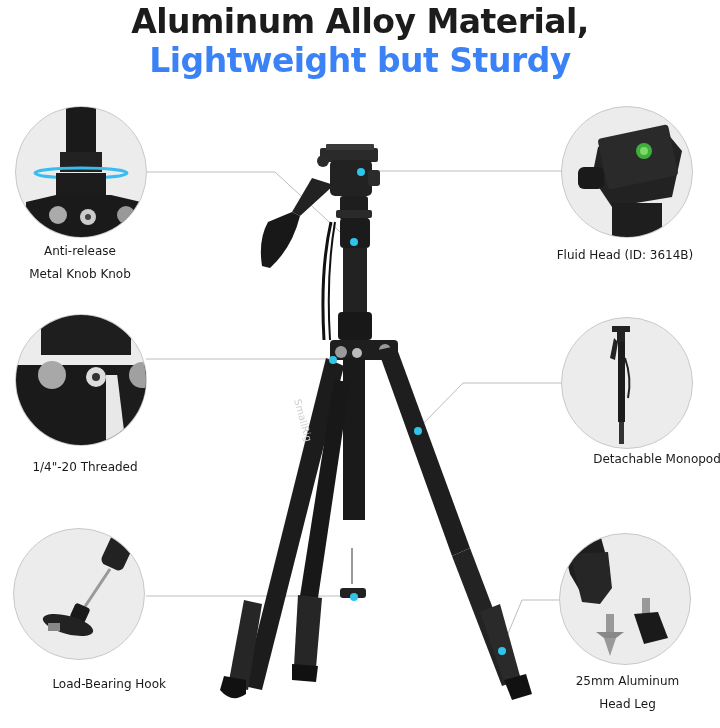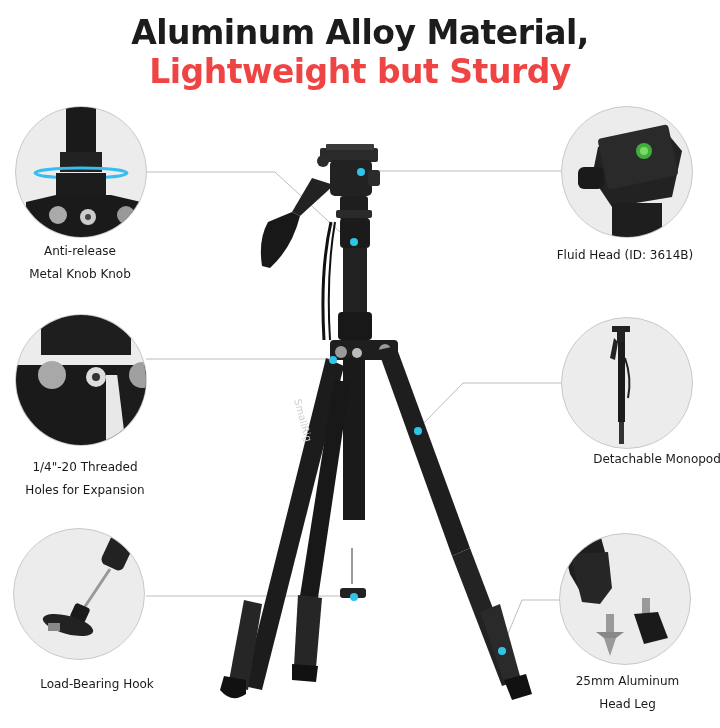--- a/index.html
+++ b/index.html
@@ -4,22 +4,22 @@
 <style>
   * { box-sizing: border-box; margin: 0; padding: 0; }
   html, body { width: 720px; height: 728px; background: #ffffff; overflow: hidden; }
   body { position: relative; font-family: "DejaVu Sans", "Liberation Sans", sans-serif; color: #1a1a1a; }
 
   .title {
     position: absolute; left: 0; top: 0; width: 720px; text-align: center;
     font-family: "DejaVu Sans", sans-serif; font-weight: bold;
     font-size: 33px; line-height: 39px; color: #1c1c1c; letter-spacing: -0.5px;
   }
-  .title .l1 { display: block; padding-top: 13px; }
-  .title .l2 { display: block; color: #ef4444; }
+  .title .l1 { display: block; padding-top: 2px; }
+  .title .l2 { display: block; color: #3b82f6; }
 
   .feature { position: absolute; }
   .circle {
     position: absolute; width: 132px; height: 132px; border-radius: 50%;
     background: #ececec; border: 1px solid #c9c9c9; overflow: hidden;
   }
   .caption {
     position: absolute; text-align: center; font-size: 12px; line-height: 23px;
     color: #1a1a1a; white-space: nowrap; font-family: "DejaVu Sans", sans-serif;
   }
@@ -146,21 +146,20 @@
       <rect x="90" y="60" width="42" height="72" fill="#e8e8e8"></rect>
       <path d="M100 50 L132 55 L132 120 L110 132 Z" fill="#1c1c1c"></path>
       <circle cx="36" cy="60" r="14" fill="#a8a8a8"></circle>
       <circle cx="80" cy="62" r="10" fill="#ddd"></circle>
       <circle cx="80" cy="62" r="4" fill="#333"></circle>
       <circle cx="126" cy="60" r="13" fill="#a0a0a0"></circle>
     </svg>
   </div>
   <div class="caption" style="left:0; width:170px; top:456px;">
     <div>1/4"-20 Threaded</div>
-    <div>Holes for Expansion</div>
   </div>
 </div>
 
 <div class="feature">
   <div class="circle" style="left:561px; top:317px;">
     <svg width="132" height="132" viewBox="0 0 132 132">
       <rect x="50" y="8" width="18" height="6" fill="#222"></rect>
       <rect x="55" y="14" width="8" height="10" fill="#222"></rect>
       <path d="M52 20 L48 40 L53 42 L56 24 Z" fill="#222"></path>
       <rect x="56" y="24" width="7" height="80" fill="#1c1c1c"></rect>
@@ -176,21 +175,21 @@
 <div class="feature">
   <div class="circle" style="left:13px; top:528px;">
     <svg width="132" height="132" viewBox="0 0 132 132">
       <rect x="92" y="4" width="24" height="36" rx="6" transform="rotate(25 104 22)" fill="#222"></rect>
       <line x1="96" y1="40" x2="68" y2="82" stroke="#999" stroke-width="3"></line>
       <rect x="58" y="76" width="16" height="16" rx="3" transform="rotate(25 66 84)" fill="#1a1a1a"></rect>
       <ellipse cx="54" cy="96" rx="26" ry="9" transform="rotate(15 54 96)" fill="#222"></ellipse>
       <rect x="34" y="94" width="12" height="8" fill="#888"></rect>
     </svg>
   </div>
-  <div class="caption" style="left:16px; width:162px; top:673px; text-align:center;">
+  <div class="caption" style="left:4px; width:162px; top:673px; text-align:right;">
     <div>Load-Bearing Hook</div>
   </div>
 </div>
 
 <div class="feature">
   <div class="circle" style="left:559px; top:533px;">
     <svg width="132" height="132" viewBox="0 0 132 132">
       <path d="M0 0 L40 0 L50 36 L42 60 L24 64 L10 40 Z" fill="#1e1e1e"></path>
       <path d="M10 20 L48 18 L52 54 L40 70 L22 68 Z" fill="#262626"></path>
       <rect x="46" y="80" width="8" height="22" fill="#999"></rect>

